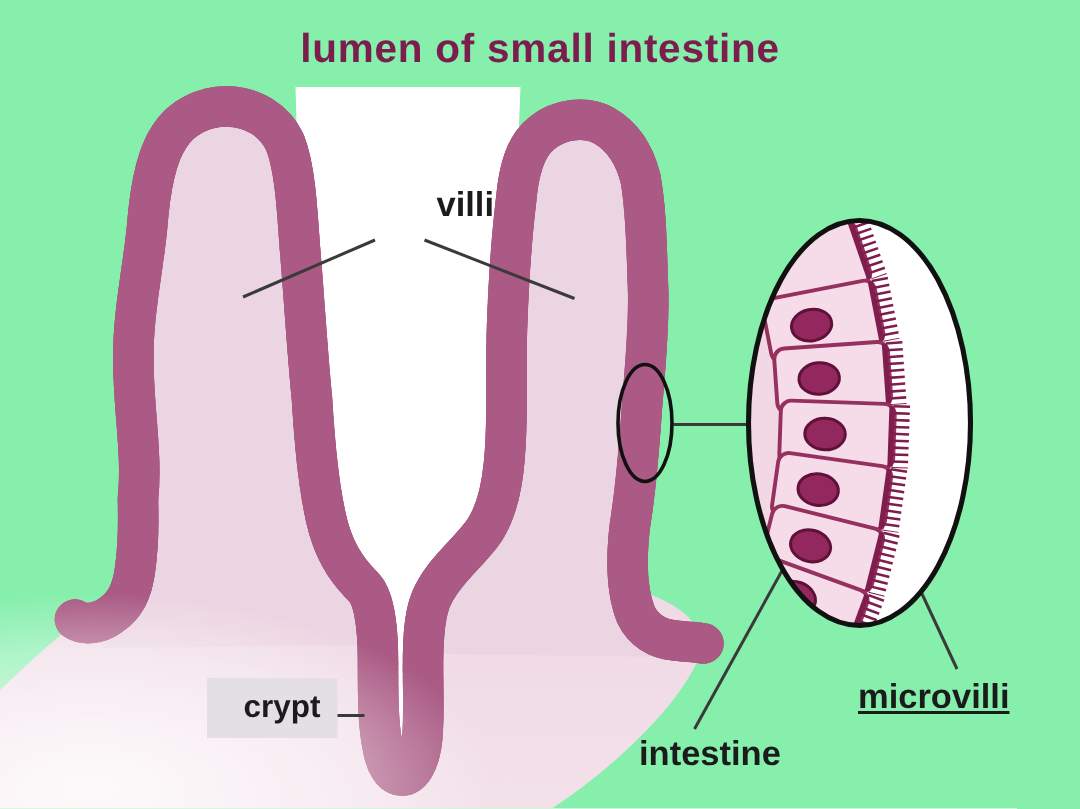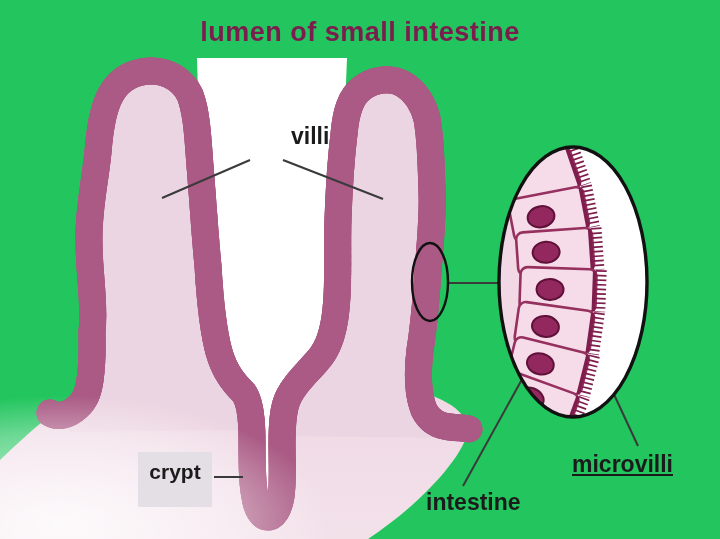--- a/index.html
+++ b/index.html
@@ -1,19 +1,19 @@
 <!DOCTYPE html>
 <html><head>
 <meta charset="utf-8">
 <style>
   html,body{margin:0;padding:0;background:#ffffff;}
   .stage{
     position:relative;
     width:720px;height:539px;
-    background:#22c55e;
+    background:#86efac;
     font-family:"Liberation Sans", sans-serif;
     overflow:hidden;
   }
   .stage svg{position:absolute;left:0;top:0;}
   .lbl{
     position:absolute;
     color:#1b1b1b;
     font-weight:bold;
     font-size:23px;
     line-height:1.1;
@@ -25,25 +25,26 @@
     text-align:center;
     font-size:27px;
     font-weight:bold;
     color:#7b1e4e;
     letter-spacing:.5px;
   }
   .lbl-villi{left:246px;top:124px;margin-left:45px;}
   .lbl-enterocyte{left:426px;top:490px;}
   .lbl-microvilli{left:572px;top:452px;text-decoration:underline;}
   .lbl-crypt{
-    left:138px;top:452px;width:74px;height:55px;
+    left:138px;top:452px;width:74px;height:40px;
     background:#e4dfe4;
     text-align:center;
     line-height:40px;
     font-size:21px;
+    padding-left:13px;
   }
 </style>
 </head>
 <body>
 
 <div class="stage">
 
   <svg width="720" height="539" viewBox="0 0 720 539">
     <defs>
       <radialGradient id="fadeBL" cx="0.5" cy="0.5" r="0.5">

